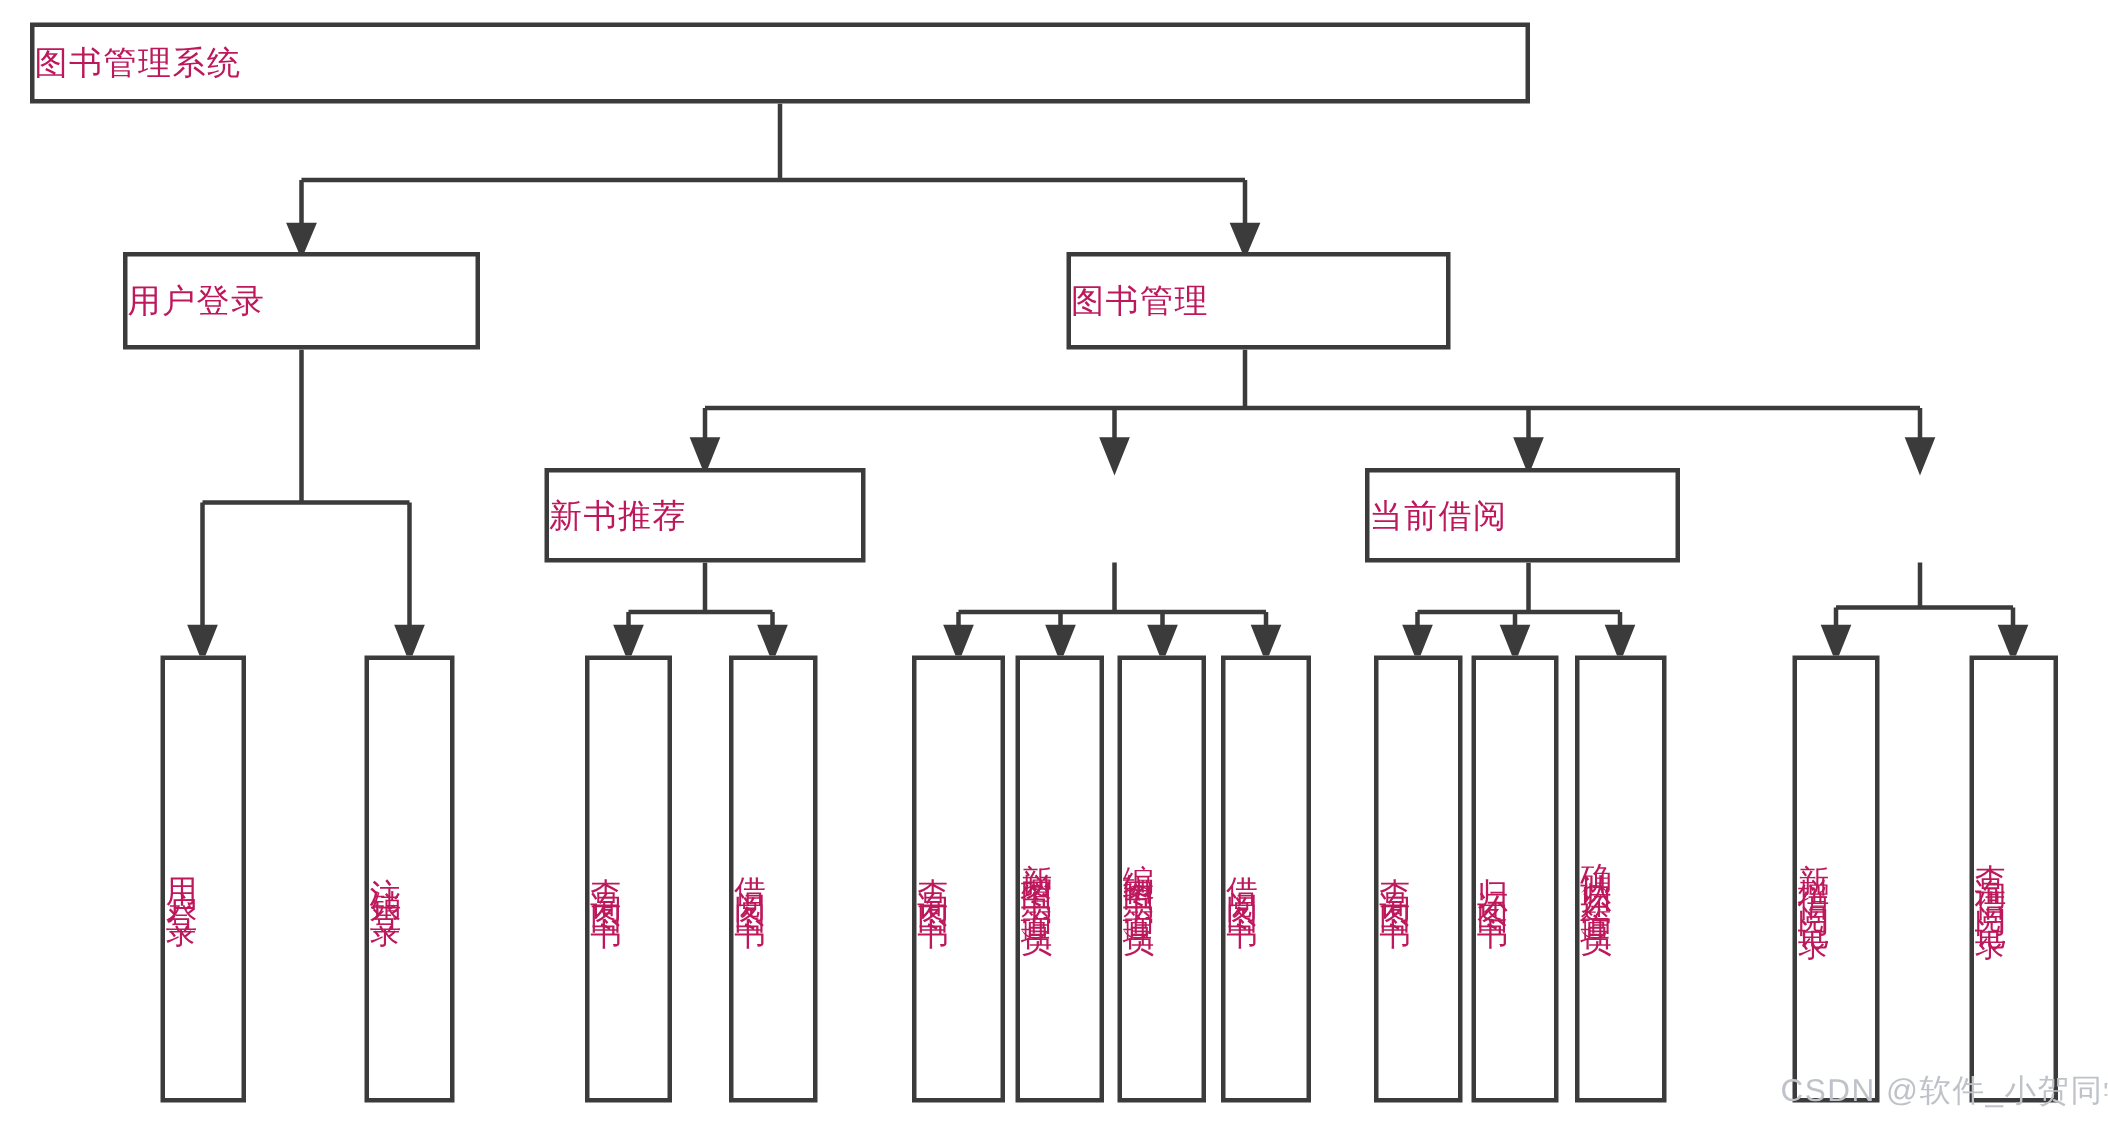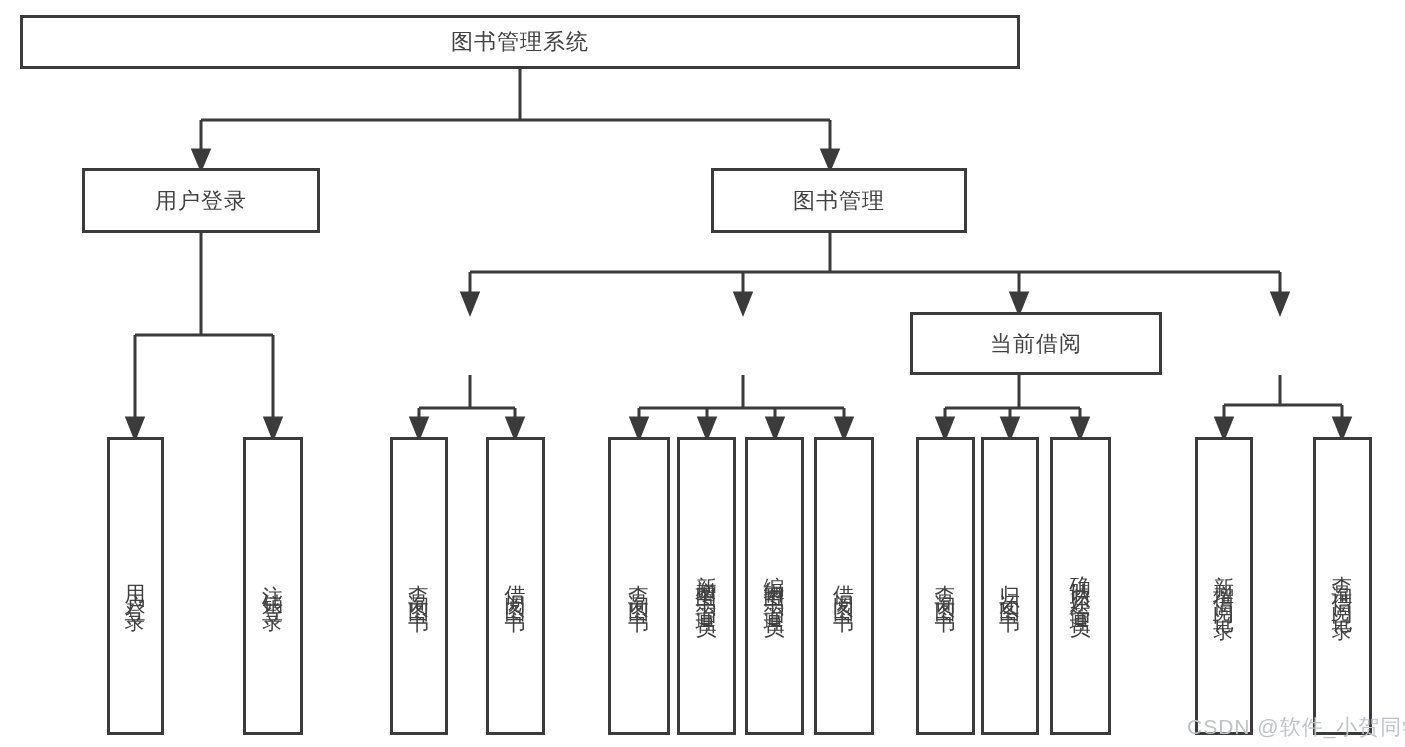--- a/index.html
+++ b/index.html
@@ -6,22 +6,22 @@
   body{
     width:1405px;height:747px;position:relative;overflow:hidden;
     background:#ffffff;
     font-family:"Liberation Sans","DejaVu Sans",sans-serif;
   }
   .stage{position:absolute;left:0;top:0;width:1405px;height:747px;}
   svg.wires{position:absolute;left:0;top:0;width:1405px;height:747px;z-index:1;}
   .box{
     position:absolute;box-sizing:border-box;z-index:2;
     border:3px solid #3b3b3b;background:#ffffff;
-    display:flex;align-items:center;justify-content:center;
-    color:#404040;
+    display:flex;align-items:center;
+    color:#be185d;
   }
   .hlabel{
     font-size:22px;letter-spacing:1px;white-space:nowrap;
   }
   .vlabel{
     writing-mode:vertical-rl;text-orientation:mixed;
     font-size:21px;letter-spacing:9px;line-height:1;
     white-space:nowrap;
   }
   .watermark{
@@ -81,21 +81,24 @@
     <span class="hlabel">图书管理系统</span>
   </div>
 
   <div class="box" style="left:82px;top:168px;width:238px;height:65px">
     <span class="hlabel">用户登录</span>
   </div>
   <div class="box" style="left:711px;top:168px;width:256px;height:65px">
     <span class="hlabel">图书管理</span>
   </div>
 
-  <div class="box" style="left:910px;top:312px;width:252px;height:63px">
+  <div class="box" style="left:363px;top:312px;width:214px;height:63px">
+    <span class="hlabel">新书推荐</span>
+  </div>
+  <div class="box" style="left:910px;top:312px;width:210px;height:63px">
     <span class="hlabel">当前借阅</span>
   </div>
 
   <div class="box" style="left:107px;top:437px;width:57px;height:298px">
     <span class="vlabel">用户登录</span>
   </div>
   <div class="box" style="left:243px;top:437px;width:60px;height:298px">
     <span class="vlabel">注销登录</span>
   </div>
 

